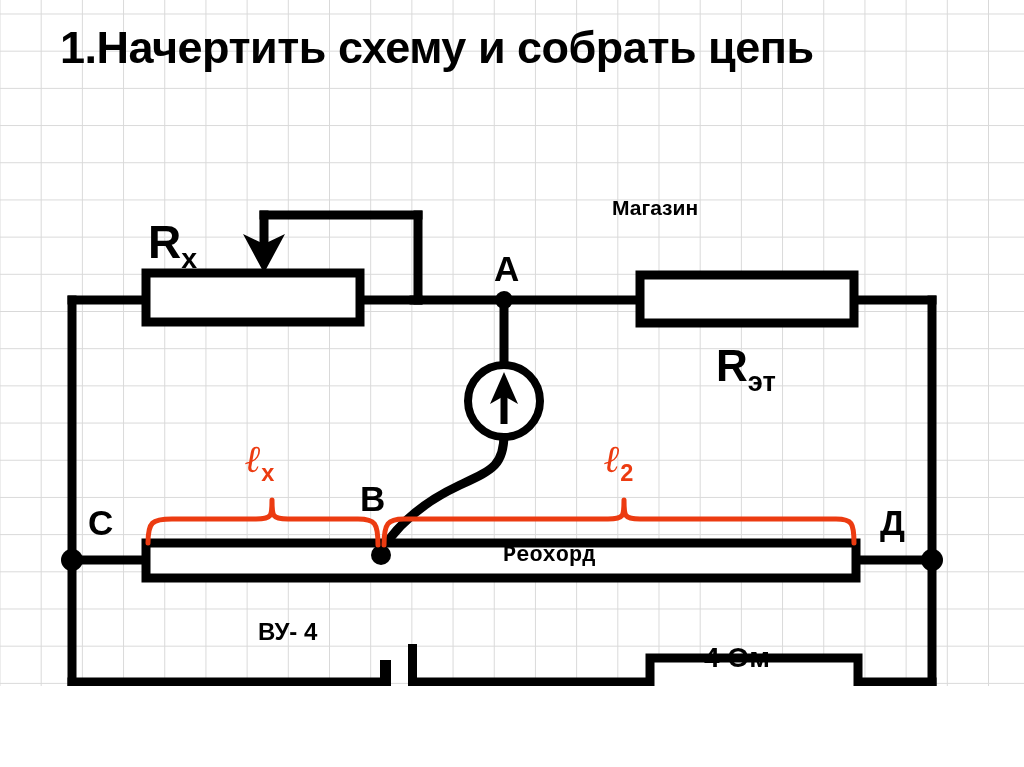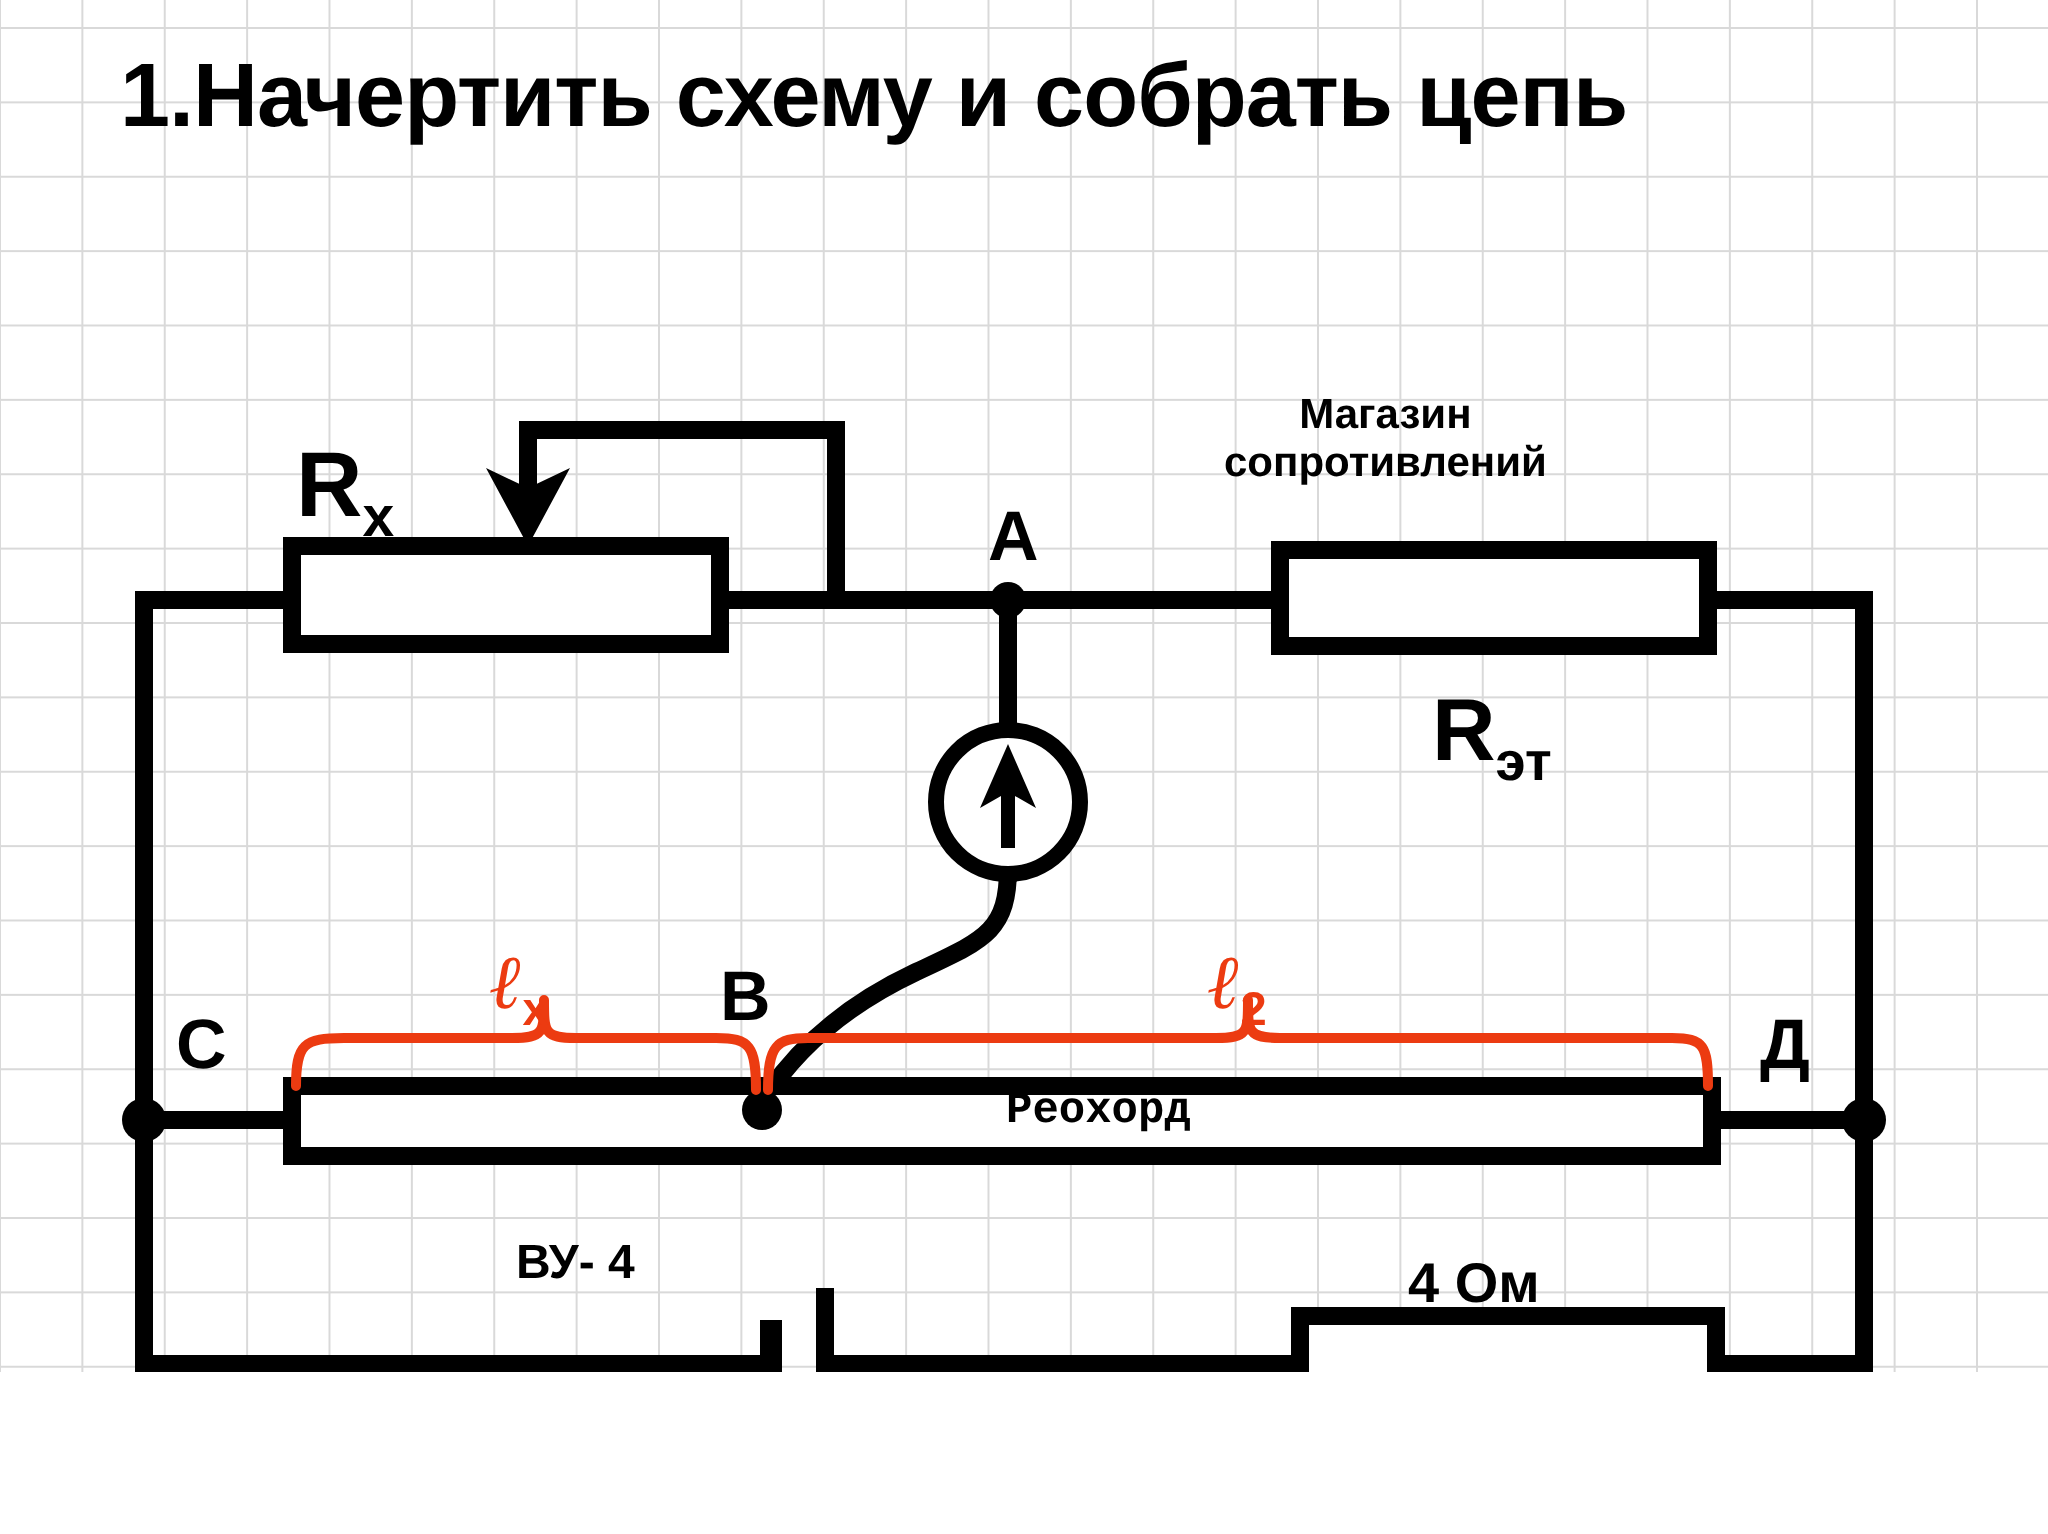--- a/index.html
+++ b/index.html
@@ -48,42 +48,41 @@
     white-space: nowrap;
     font-family: "Liberation Sans", sans-serif;
     line-height: 1;
   }
   .lbl-red {
     position: absolute;
     color: #ec3b11;
     font-weight: 700;
     white-space: nowrap;
     line-height: 1;
-    margin-top: 32px;
   }
   .sub {
     font-size: 0.62em;
     vertical-align: sub;
     font-weight: 700;
   }
   .ell {
     font-family: "DejaVu Serif", serif;
     font-style: italic;
     font-weight: 700;
   }
   #lbl-rx      { left: 148px; top: 219px;  font-size: 46px; }
   #lbl-ret     { left: 716px; top: 344px;  font-size: 44px; }
   #lbl-shop    { left: 612px; top: 196px;  font-size: 21px; text-align: center; line-height: 1.15; }
   #lbl-a       { left: 494px; top: 251px;  font-size: 35px; }
   #lbl-b       { left: 360px; top: 481px;  font-size: 35px; }
   #lbl-c       { left: 88px;  top: 505px;  font-size: 35px; }
   #lbl-d       { left: 880px; top: 505px;  font-size: 35px; }
   #lbl-reo     { left: 503px; top: 545px;  font-size: 22px; font-family: Liberation Mono, monospace; }
   #lbl-vu      { left: 258px; top: 620px;  font-size: 24px; }
-  #lbl-ohm     { left: 704px; top: 628px;  font-size: 28px; }
+  #lbl-ohm     { left: 704px; top: 644px;  font-size: 28px; }
   #lbl-lx      { left: 245px; top: 440px;  font-size: 38px; }
   #lbl-l2      { left: 604px; top: 440px;  font-size: 38px; text-align: center; }
 </style>
 </head>
 <body>
 
 <div id="page">
 
   <div class="title">1.Начертить схему и собрать цепь</div>
 
@@ -157,21 +156,21 @@
 
       <path d="M 384,545 C 384,523 388,519 404,519 L 608,519 C 624,519 624,516 624,500
                C 624,516 624,519 640,519 L 836,519 C 852,519 854,523 854,543"></path>
     </g>
   </svg>
 
   <div class="lbl" id="lbl-rx"><span>R</span><span class="sub">x</span></div>
 
   <div class="lbl" id="lbl-ret"><span>R</span><span class="sub">эт</span></div>
 
-  <div class="lbl" id="lbl-shop"><span>Магазин</span><br><span>сопротивлений</span></div>
+  <div class="lbl" id="lbl-shop"><span>Магазин</span><br></div>
 
   <div class="lbl" id="lbl-a">А</div>
   <div class="lbl" id="lbl-b">В</div>
   <div class="lbl" id="lbl-c">С</div>
   <div class="lbl" id="lbl-d">Д</div>
 
   <div class="lbl" id="lbl-reo">Реохорд</div>
   <div class="lbl" id="lbl-vu">ВУ- 4</div>
   <div class="lbl" id="lbl-ohm">4 Ом</div>
 

